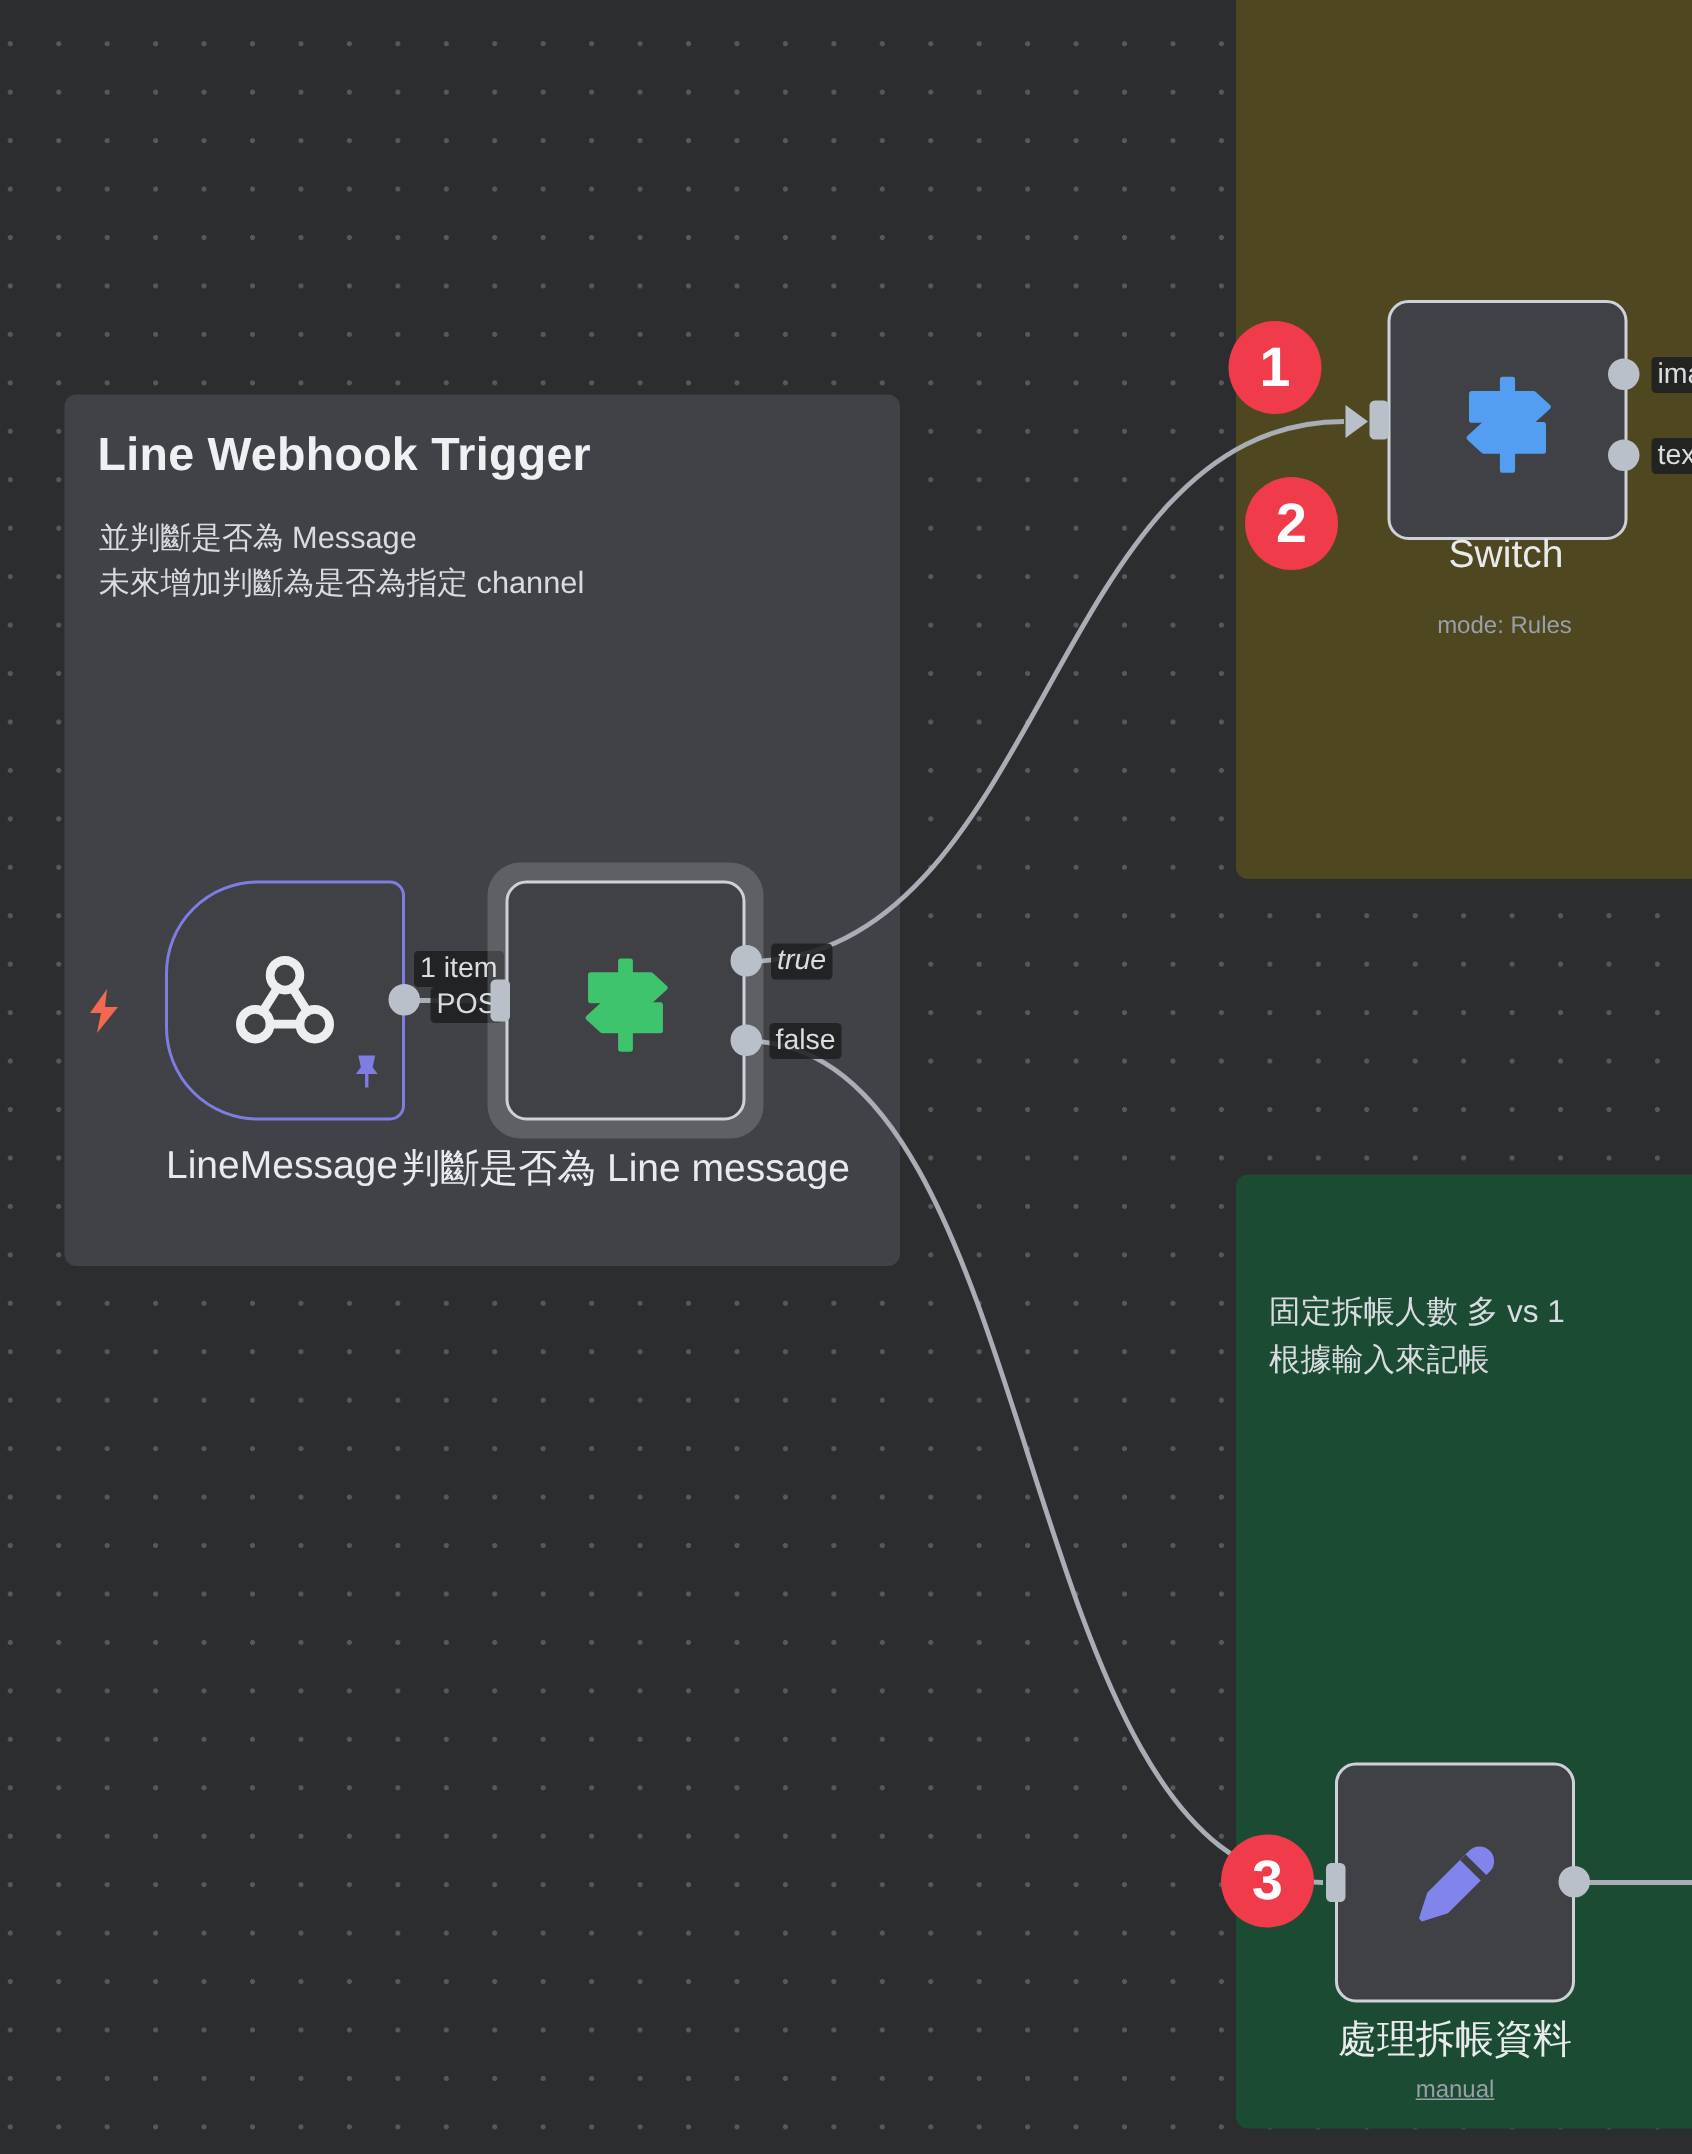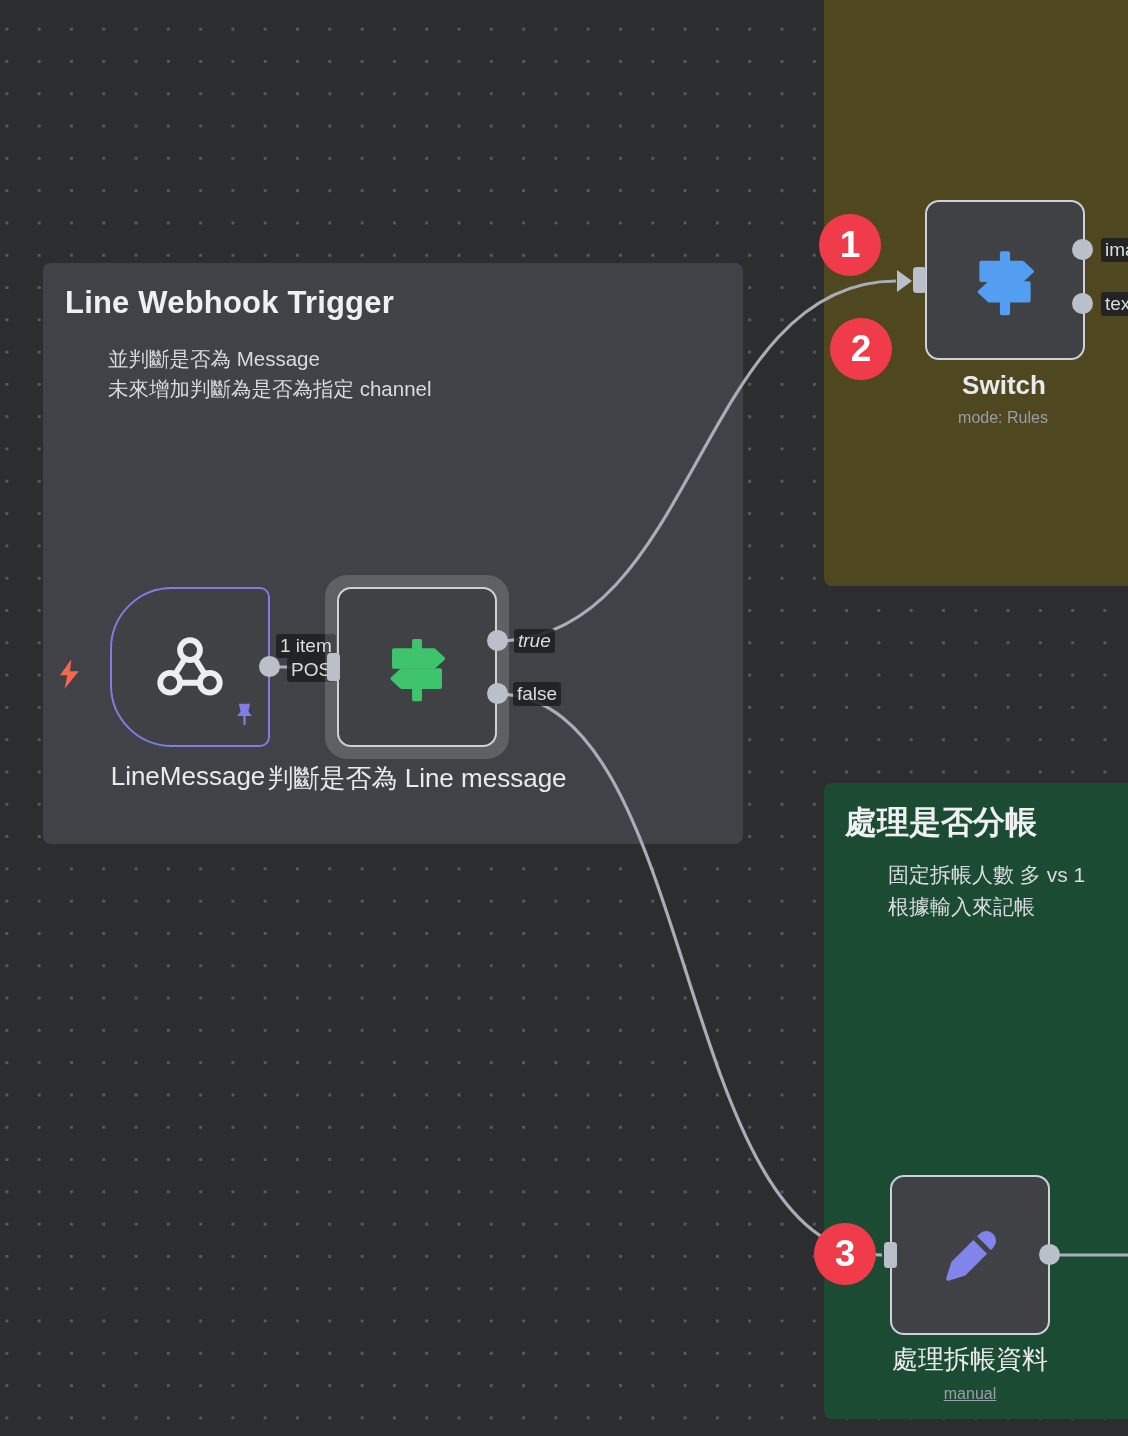--- a/index.html
+++ b/index.html
@@ -12,21 +12,21 @@
     background-size:32.3px 32.3px;
     background-position:23px 13px;
   }
 
   
   .sticky { position:absolute; border-radius:8px; }
   .sticky-gray  { background:#414247; }
   .sticky-yellow{ background:#4f4720; }
   .sticky-green { background:#1c4b33; }
   .sticky h1 { color:#eef0f2; font-weight:bold; }
-  .sticky .body-line { color:#d8dbdf; white-space:nowrap;margin-left:42px; }
+  .sticky .body-line { color:#d8dbdf; white-space:nowrap; }
   .st-title-1 { position:absolute; left:22px; top:22px; font-size:31px; letter-spacing:.2px; }
   .st-body-1  { position:absolute; left:23px; top:81px; font-size:20.5px; line-height:30px; }
   .st-title-3 { position:absolute; left:21px; top:18px; font-size:32px; }
   .st-body-3  { position:absolute; left:22px; top:76px; font-size:21px; line-height:31.5px; }
 
   
   svg.cables { position:absolute; left:0; top:0; pointer-events:none; }
   svg.cables path.wire { stroke:#a9aeb6; stroke-width:3.2; fill:none; }
 
   
@@ -52,30 +52,29 @@
            align-items:center; justify-content:center; }
 
   .bolt { position:absolute; left:54px; top:648px; }
   .pin  { position:absolute; right:10px; bottom:14px; }
 </style>
 </head>
 <body>
 
 <div class="sticky sticky-yellow" style="left:824px; top:-12px; width:400px; height:598px;"></div>
 
-<div class="sticky sticky-gray" style="left:43px; top:263px; width:700px; height:581px;">
+<div class="sticky sticky-gray" style="left:43px; top:263px; width:557px; height:581px;">
   <h1 class="st-title-1">Line Webhook Trigger</h1>
   <div class="st-body-1">
     <div class="body-line">並判斷是否為 Message</div>
     <div class="body-line">未來增加判斷為是否為指定 channel</div>
   </div>
 </div>
 
 <div class="sticky sticky-green" style="left:824px; top:783px; width:400px; height:636px;">
-  <h1 class="st-title-3">處理是否分帳</h1>
   <div class="st-body-3">
     <div class="body-line">固定拆帳人數 多 vs 1</div>
     <div class="body-line">根據輸入來記帳</div>
   </div>
 </div>
 
 <svg class="cables" width="1128" height="1436" viewBox="0 0 1128 1436">
   <path class="wire" d="M270 667 H338"></path>
   <path class="wire" d="M497 641 C697 641 698 281 896 281"></path>
   <path class="wire" d="M497 694 C700 694 672 1255 882 1255"></path>
@@ -137,21 +136,21 @@
       <rect x="11" y="3.5" width="2" height="3"></rect>
       <polygon points="4.5,6.5 17.5,6.5 20.5,9.25 17.5,12 4.5,12"></polygon>
       <polygon points="19.5,13 7,13 4,15.75 7,18.5 19.5,18.5"></polygon>
       <rect x="11" y="18.5" width="2" height="4"></rect>
     </g>
   </svg>
 </div>
 <div class="port-rect" style="left:913px; top:267px; height:26px;"></div>
 <div class="port-dot" style="left:1072px; top:239px;"></div>
 <div class="port-dot" style="left:1072px; top:293px;"></div>
-<div class="node-name" style="left:1004px; top:370px;font-weight:bold;">Switch</div>
+<div class="node-name" style="left:1004px; top:354px;">Switch</div>
 <div class="node-sub" style="left:1003px; top:409px;">mode: Rules</div>
 
 <div class="node" style="left:890px; top:1175px;">
   <svg class="node-icon" width="78" height="78" viewBox="0 0 24 24">
     <path d="M4.6 19.4 L6.3 14.1 L14.9 5.5 a3 3 0 0 1 4.25 4.25 L10.55 18.3 L5.2 20 Z" fill="#8184ea"></path>
     <line x1="13.6" y1="6.8" x2="17.9" y2="11.1" stroke="#3f4145" stroke-width="1.6"></line>
   </svg>
 </div>
 <div class="port-rect" style="left:884px; top:1242px; height:26px;"></div>
 <div class="port-dot" style="left:1039px; top:1244px;"></div>

